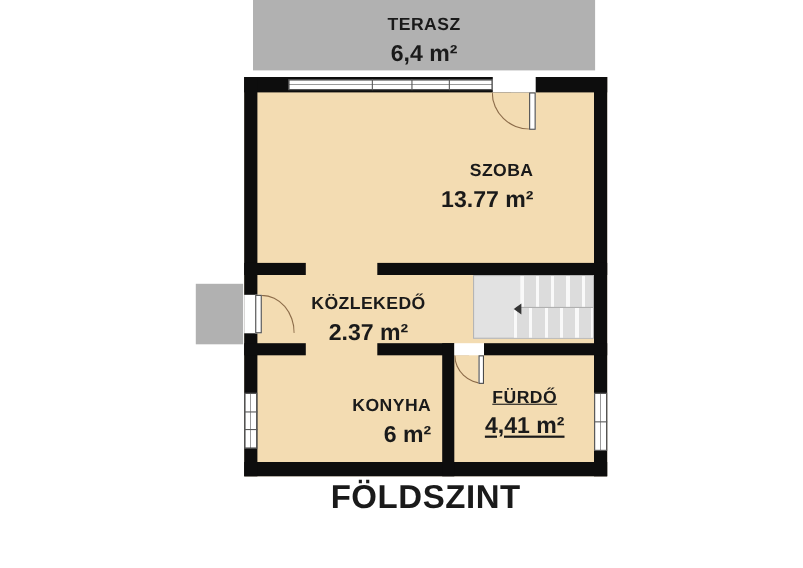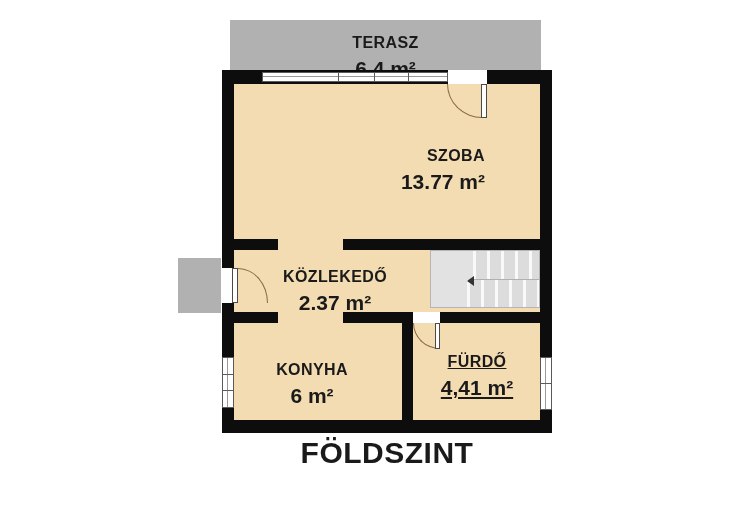--- a/index.html
+++ b/index.html
@@ -1,21 +1,21 @@
 <!DOCTYPE html>
 <html><head>
 <meta charset="utf-8">
 <style>
   html,body{margin:0;padding:0;background:#ffffff;}
   .canvas{
     position:relative;width:730px;height:516px;background:#ffffff;overflow:hidden;
     font-family:"Liberation Sans", sans-serif;color:#1a1a1a;
   }
   .wall{position:absolute;background:#0d0d0d;}
-  .terrace{position:absolute;left:230px;top:20px;width:311px;height:64px;background:#b1b1b1;}
+  .terrace{position:absolute;left:230px;top:0;width:311px;height:64px;background:#b1b1b1;}
   .entry-step{position:absolute;left:178px;top:258px;width:43px;height:55px;background:#b1b1b1;}
   .interior{position:absolute;left:222px;top:70px;width:330px;height:363px;background:#f3dcb2;}
   .room-label{position:absolute;text-align:center;font-weight:bold;line-height:1.4;}
   .room-name{font-size:16px;letter-spacing:.4px;}
   .room-area{font-size:21px;}
   .terrace .room-label{left:0;top:12px;width:100%;}
   .window{position:absolute;background:#ffffff;border:1px solid #5a5a5a;box-sizing:border-box;}
   .window-h{background:linear-gradient(#fff 0 3px,#9a9a9a 3px 4px,#fff 4px);}
   .window-v{background:linear-gradient(90deg,#fff 0 4px,#9a9a9a 4px 5px,#fff 5px);}
   .mullion-v{position:absolute;width:1px;background:#5a5a5a;}
@@ -98,21 +98,21 @@
   <div class="room-label" style="left:285px;top:145px;width:200px;text-align:right;">
     <div class="room-name">SZOBA</div>
     <div class="room-area">13.77 m²</div>
   </div>
 
   <div class="room-label" style="left:235px;top:266px;width:200px;">
     <div class="room-name">KÖZLEKEDŐ</div>
     <div class="room-area">2.37 m²</div>
   </div>
 
-  <div class="room-label" style="left:232px;top:359px;width:160px;">
+  <div class="room-label" style="left:232px;top:359px;width:160px;text-align:right;">
     <div class="room-name">KONYHA</div>
     <div class="room-area">6 m²</div>
   </div>
 
   <div class="room-label" style="left:417px;top:351px;width:120px;text-decoration:underline;">
     <div class="room-name">FÜRDŐ</div>
     <div class="room-area">4,41 m²</div>
   </div>
 
   <div class="title">FÖLDSZINT</div>

